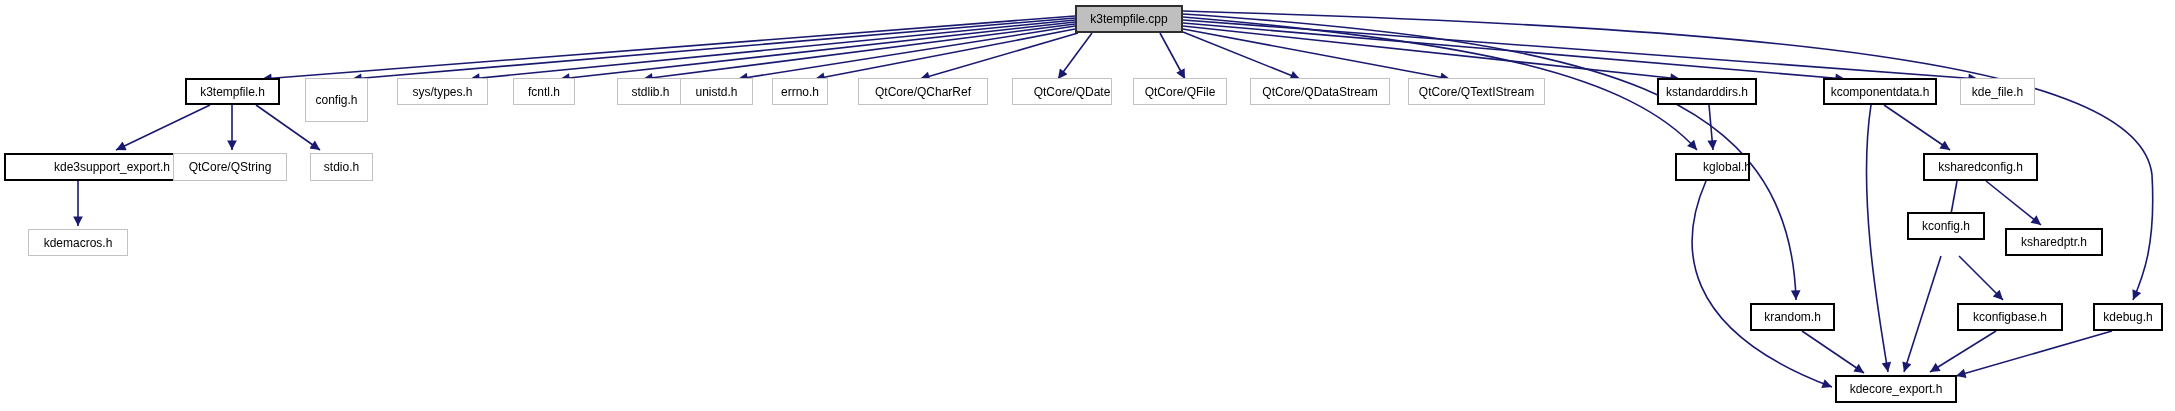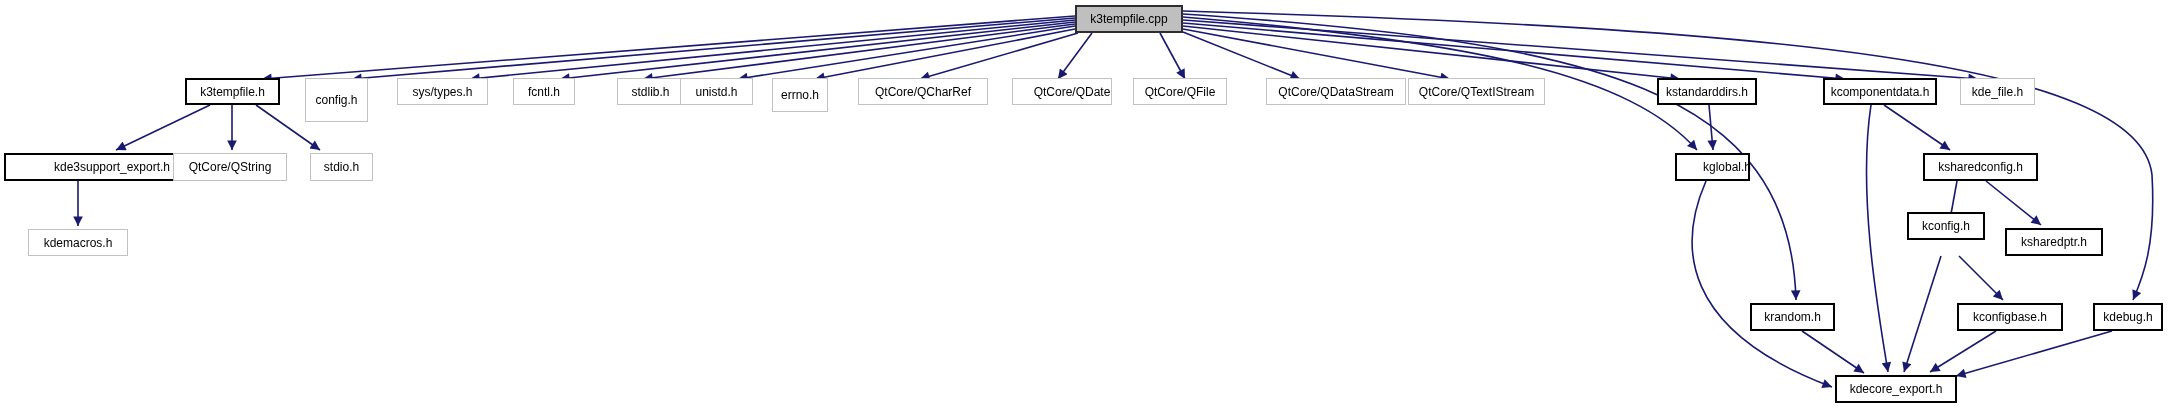--- a/index.html
+++ b/index.html
@@ -96,25 +96,25 @@
       </g>
   </svg>
   <div id="node-layer">
       <div class="node source" style="left: 1075px; top: 5px; width: 108px; height: 28px;">k3tempfile.cpp</div>
       <div class="node doc" style="left: 185px; top: 78px; width: 95px; height: 27px;">k3tempfile.h</div>
       <div class="node leaf" style="left: 305px; top: 78px; width: 63px; height: 44px;">config.h</div>
       <div class="node leaf" style="left: 397px; top: 78px; width: 91px; height: 27px;">sys/types.h</div>
       <div class="node leaf" style="left: 513px; top: 78px; width: 62px; height: 27px;">fcntl.h</div>
       <div class="node leaf" style="left: 617px; top: 78px; width: 67px; height: 27px;">stdlib.h</div>
       <div class="node leaf" style="left: 680px; top: 78px; width: 73px; height: 27px;">unistd.h</div>
-      <div class="node leaf" style="left: 772px; top: 78px; width: 56px; height: 34px;">errno.h</div>
+      <div class="node leaf" style="left: 772px; top: 78px; width: 56px; height: 27px;">errno.h</div>
       <div class="node leaf" style="left: 858px; top: 78px; width: 130px; height: 27px;">QtCore/QCharRef</div>
       <div class="node leaf" style="left: 1012px; top: 78px; width: 100px; height: 27px; padding-left: 20px;">QtCore/QDate</div>
       <div class="node leaf" style="left: 1133px; top: 78px; width: 94px; height: 27px;">QtCore/QFile</div>
-      <div class="node leaf" style="left: 1250px; top: 78px; width: 140px; height: 27px; margin-left: 16px;">QtCore/QDataStream</div>
+      <div class="node leaf" style="left: 1250px; top: 78px; width: 140px; height: 27px;">QtCore/QDataStream</div>
       <div class="node leaf" style="left: 1408px; top: 78px; width: 137px; height: 27px;">QtCore/QTextIStream</div>
       <div class="node doc" style="left: 1657px; top: 78px; width: 100px; height: 27px;">kstandarddirs.h</div>
       <div class="node doc" style="left: 1823px; top: 78px; width: 114px; height: 27px;">kcomponentdata.h</div>
       <div class="node leaf" style="left: 1960px; top: 78px; width: 75px; height: 27px;">kde_file.h</div>
       <div class="node doc" style="left: 4px; top: 153px; width: 172px; height: 28px; padding-left: 44px;">kde3support_export.h</div>
       <div class="node leaf" style="left: 173px; top: 153px; width: 114px; height: 28px;">QtCore/QString</div>
       <div class="node leaf" style="left: 310px; top: 153px; width: 63px; height: 28px;">stdio.h</div>
       <div class="node doc" style="left: 1675px; top: 153px; width: 75px; height: 28px; padding-left: 29px;">kglobal.h</div>
       <div class="node doc" style="left: 1907px; top: 153px; width: 115px; height: 28px; margin-left: 16px;">ksharedconfig.h</div>
       <div class="node leaf" style="left: 28px; top: 229px; width: 100px; height: 27px;">kdemacros.h</div>

